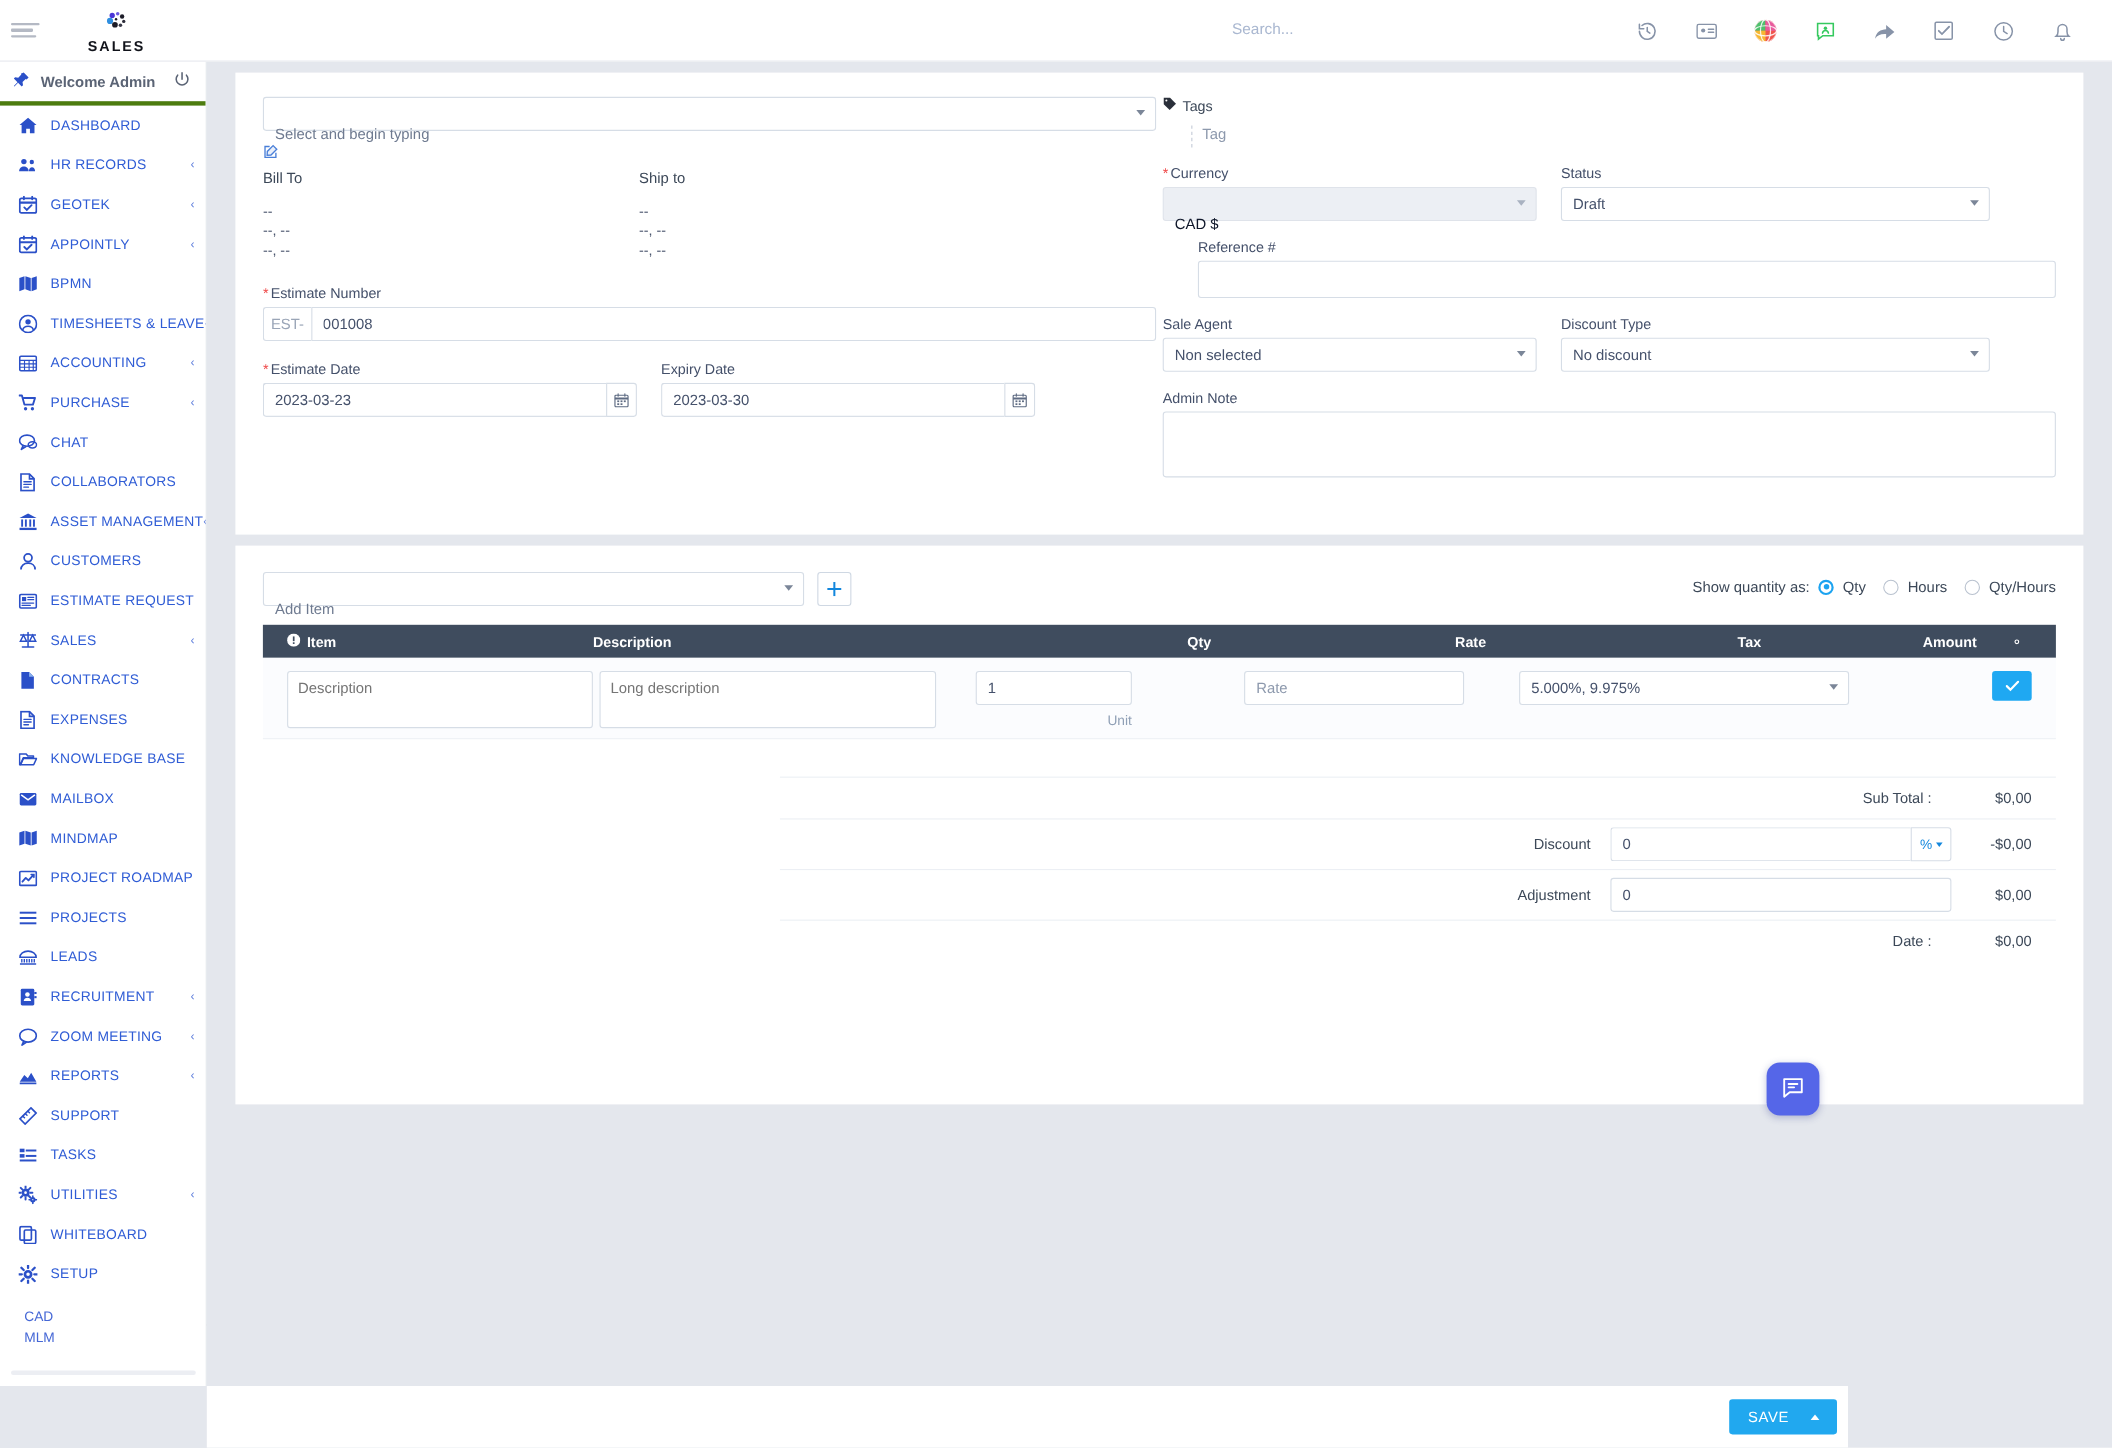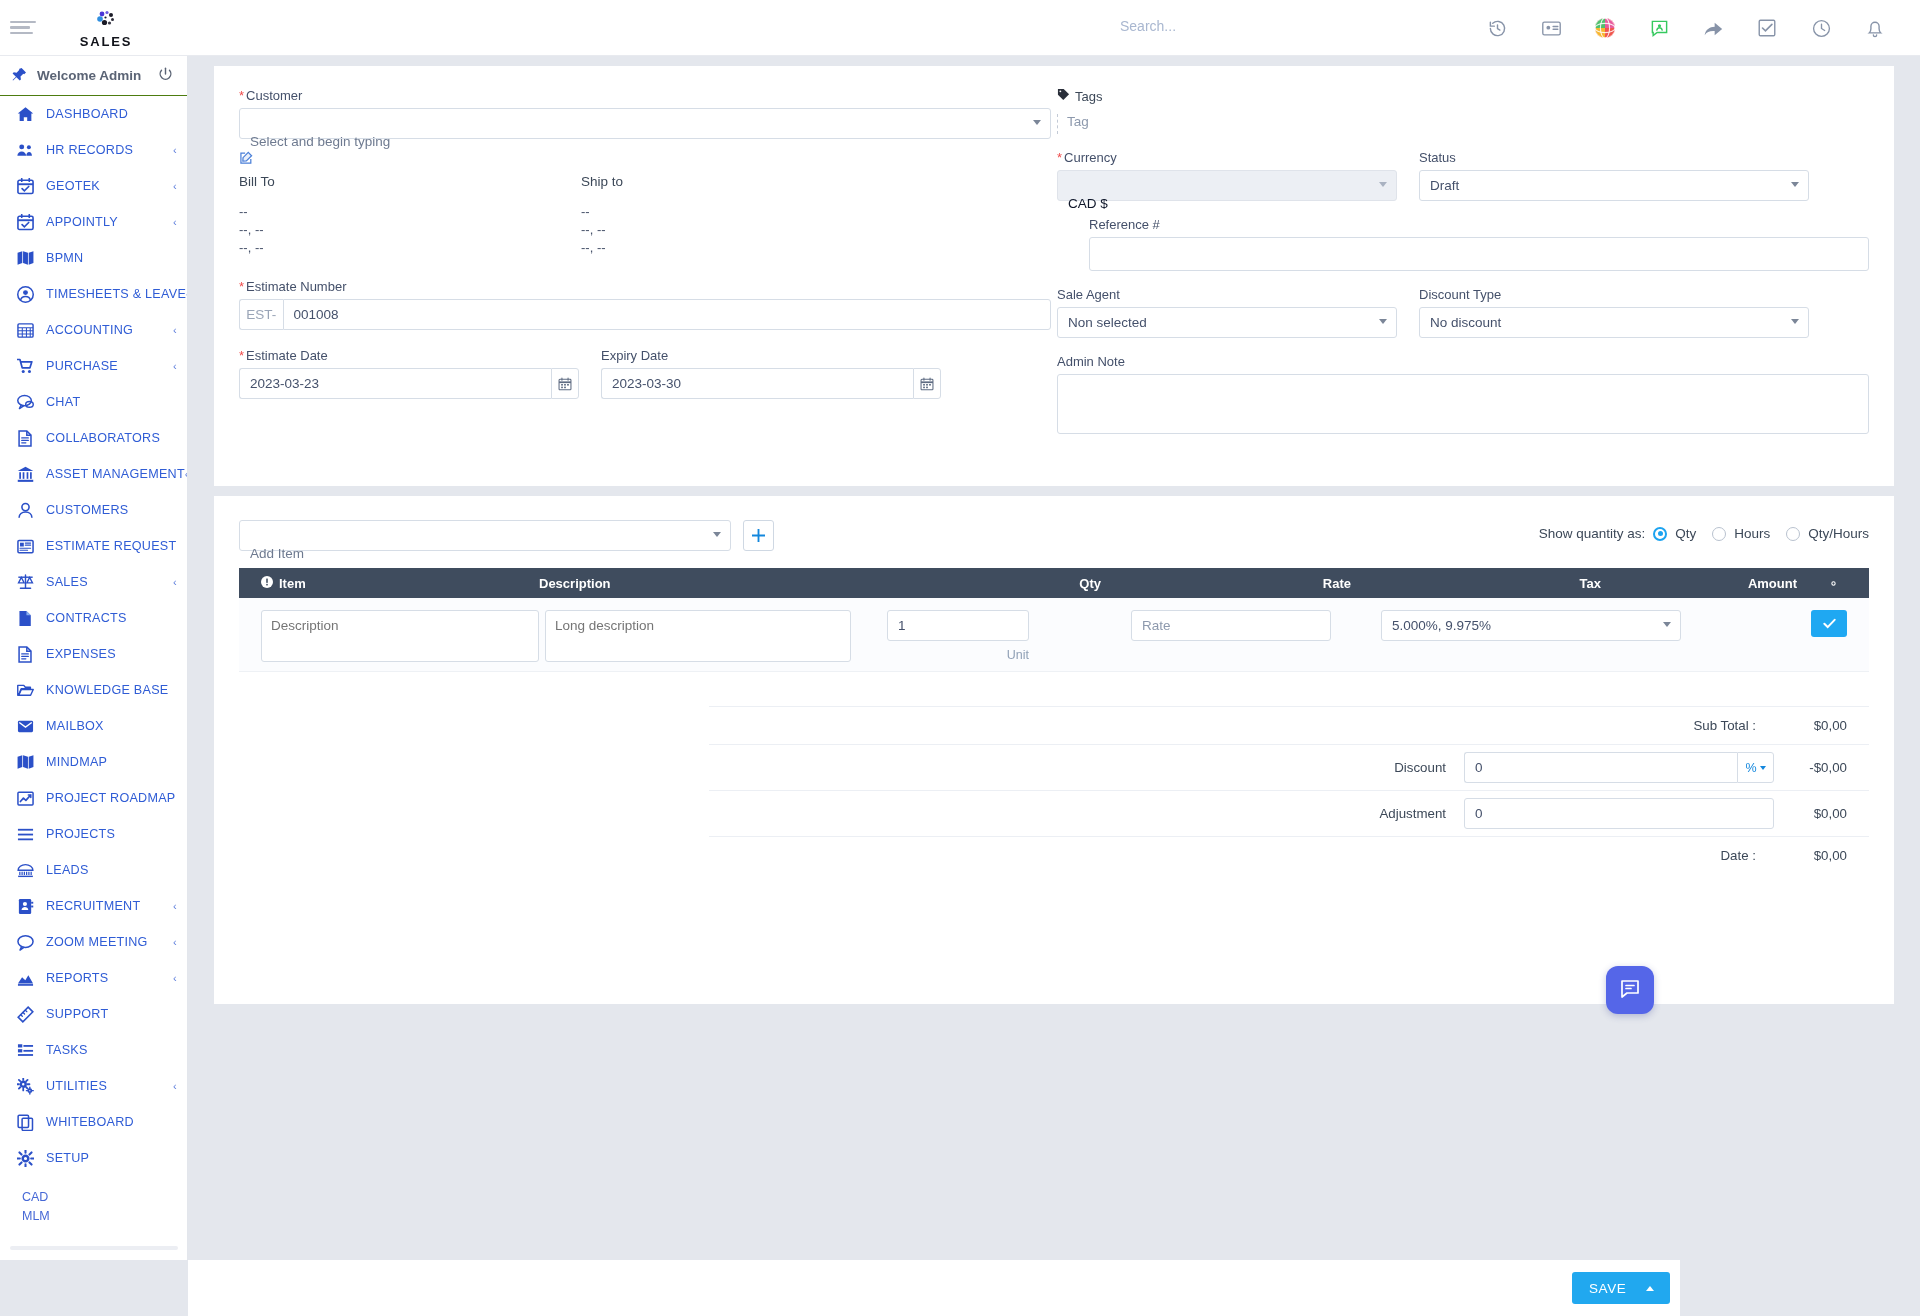--- a/index.html
+++ b/index.html
@@ -35,21 +35,21 @@
   .topicons svg{ display:block; }
 
   
   #sidebar{
     position:absolute; top:56px; left:0; width:188px; height:1204px;
     background:#ffffff; border-right:1px solid #e3e6ec; z-index:30;
     overflow:hidden;
   }
   .welcome{
     height:40px; display:flex; align-items:center; padding:0 14px 0 12px;
-    border-bottom:1px solid #4d7c0f;
+    border-bottom:4px solid #4d7c0f;
   }
   .welcome .wtxt{ flex:1; font-size:13.5px; color:#5b6475; font-weight:bold; margin-left:10px;}
   .welcome .pin{ color:#2b50c8; }
   .welcome .power{ color:#5b6475; }
   .navitem{
     height:36px; display:flex; align-items:center; padding:0 10px 0 14px; cursor:pointer;
     color:#2f5cd5; font-size:12.6px; letter-spacing:.25px;
   }
   .navitem .nicon{ width:22px; flex:0 0 22px; display:flex; align-items:center; justify-content:center; color:#2b50c8;}
   .navitem .nlabel{ flex:1; margin-left:10px; white-space:nowrap; }
@@ -98,21 +98,21 @@
   .dategrp .inp{ border-radius:3px 0 0 3px; border-right:none; }
   .dategrp .cal{
     width:31px; height:31px; border:1px solid #d6dde6; border-radius:0 3px 3px 0;
     background:#fff; display:flex; align-items:center; justify-content:center; cursor:pointer;
   }
   .ta{
     width:100%; border:1px solid #d6dde6; border-radius:3px; background:#fff;
     resize:none; outline:none; font-family:"Liberation Sans", sans-serif;
     font-size:13.5px; color:#45516b; padding:7px 9px;
   }
-  .tagbox{ border-left:1px dashed #c3cad6; padding-left:9px; font-size:13.5px; color:#8d99ad; height:20px;}
+  .tagbox{ border-left:1px dashed #c3cad6; padding-left:9px; font-size:13.5px; color:#8d99ad; height:20px;margin-left:26px;}
 
   
   .thead{
     height:30px; background:#3f4c5e; color:#fff; display:flex; align-items:center;
     font-size:13px; font-weight:bold;
   }
   .thead .c{ display:flex; align-items:center; }
   .itemrow{ background:#fbfcfe; border-bottom:1px solid #eef1f5; }
   .radiorow{ display:flex; align-items:center; gap:8px; font-size:13.5px; color:#3c4858; }
   .radio{ width:14px; height:14px; border-radius:50%; border:1.5px solid #b9c2cf; display:inline-block; position:relative; cursor:pointer;}
@@ -579,23 +579,20 @@
   <div class="side-scroll"></div>
 </div>
 <div class="footer-line"></div>
 
 <div id="content">
   <div class="greybg-right"></div>
 
   <div id="cardTop">
 
     <div style="position:absolute;left:25px;top:22px;width:812px;">
-      <label class="fl">
-        <span class="req">*</span><span>Customer</span>
-      </label>
       <div class="sel">
         <span class="ph">Select and begin typing</span>
         <span class="car"></span>
       </div>
 
       <div style="margin-top:12px;">
         <svg width="14" height="14" viewBox="0 0 16 16" fill="none" stroke="#4a7fd8" stroke-width="1.4">
           <path d="M7 2.5H2.2v11.3h11.3V9"></path>
             <path d="M10.6 1.6l3.8 3.8-6 6-4 .2.2-4z" fill="#4a7fd8" fill-opacity=".12"></path>
         </svg>

